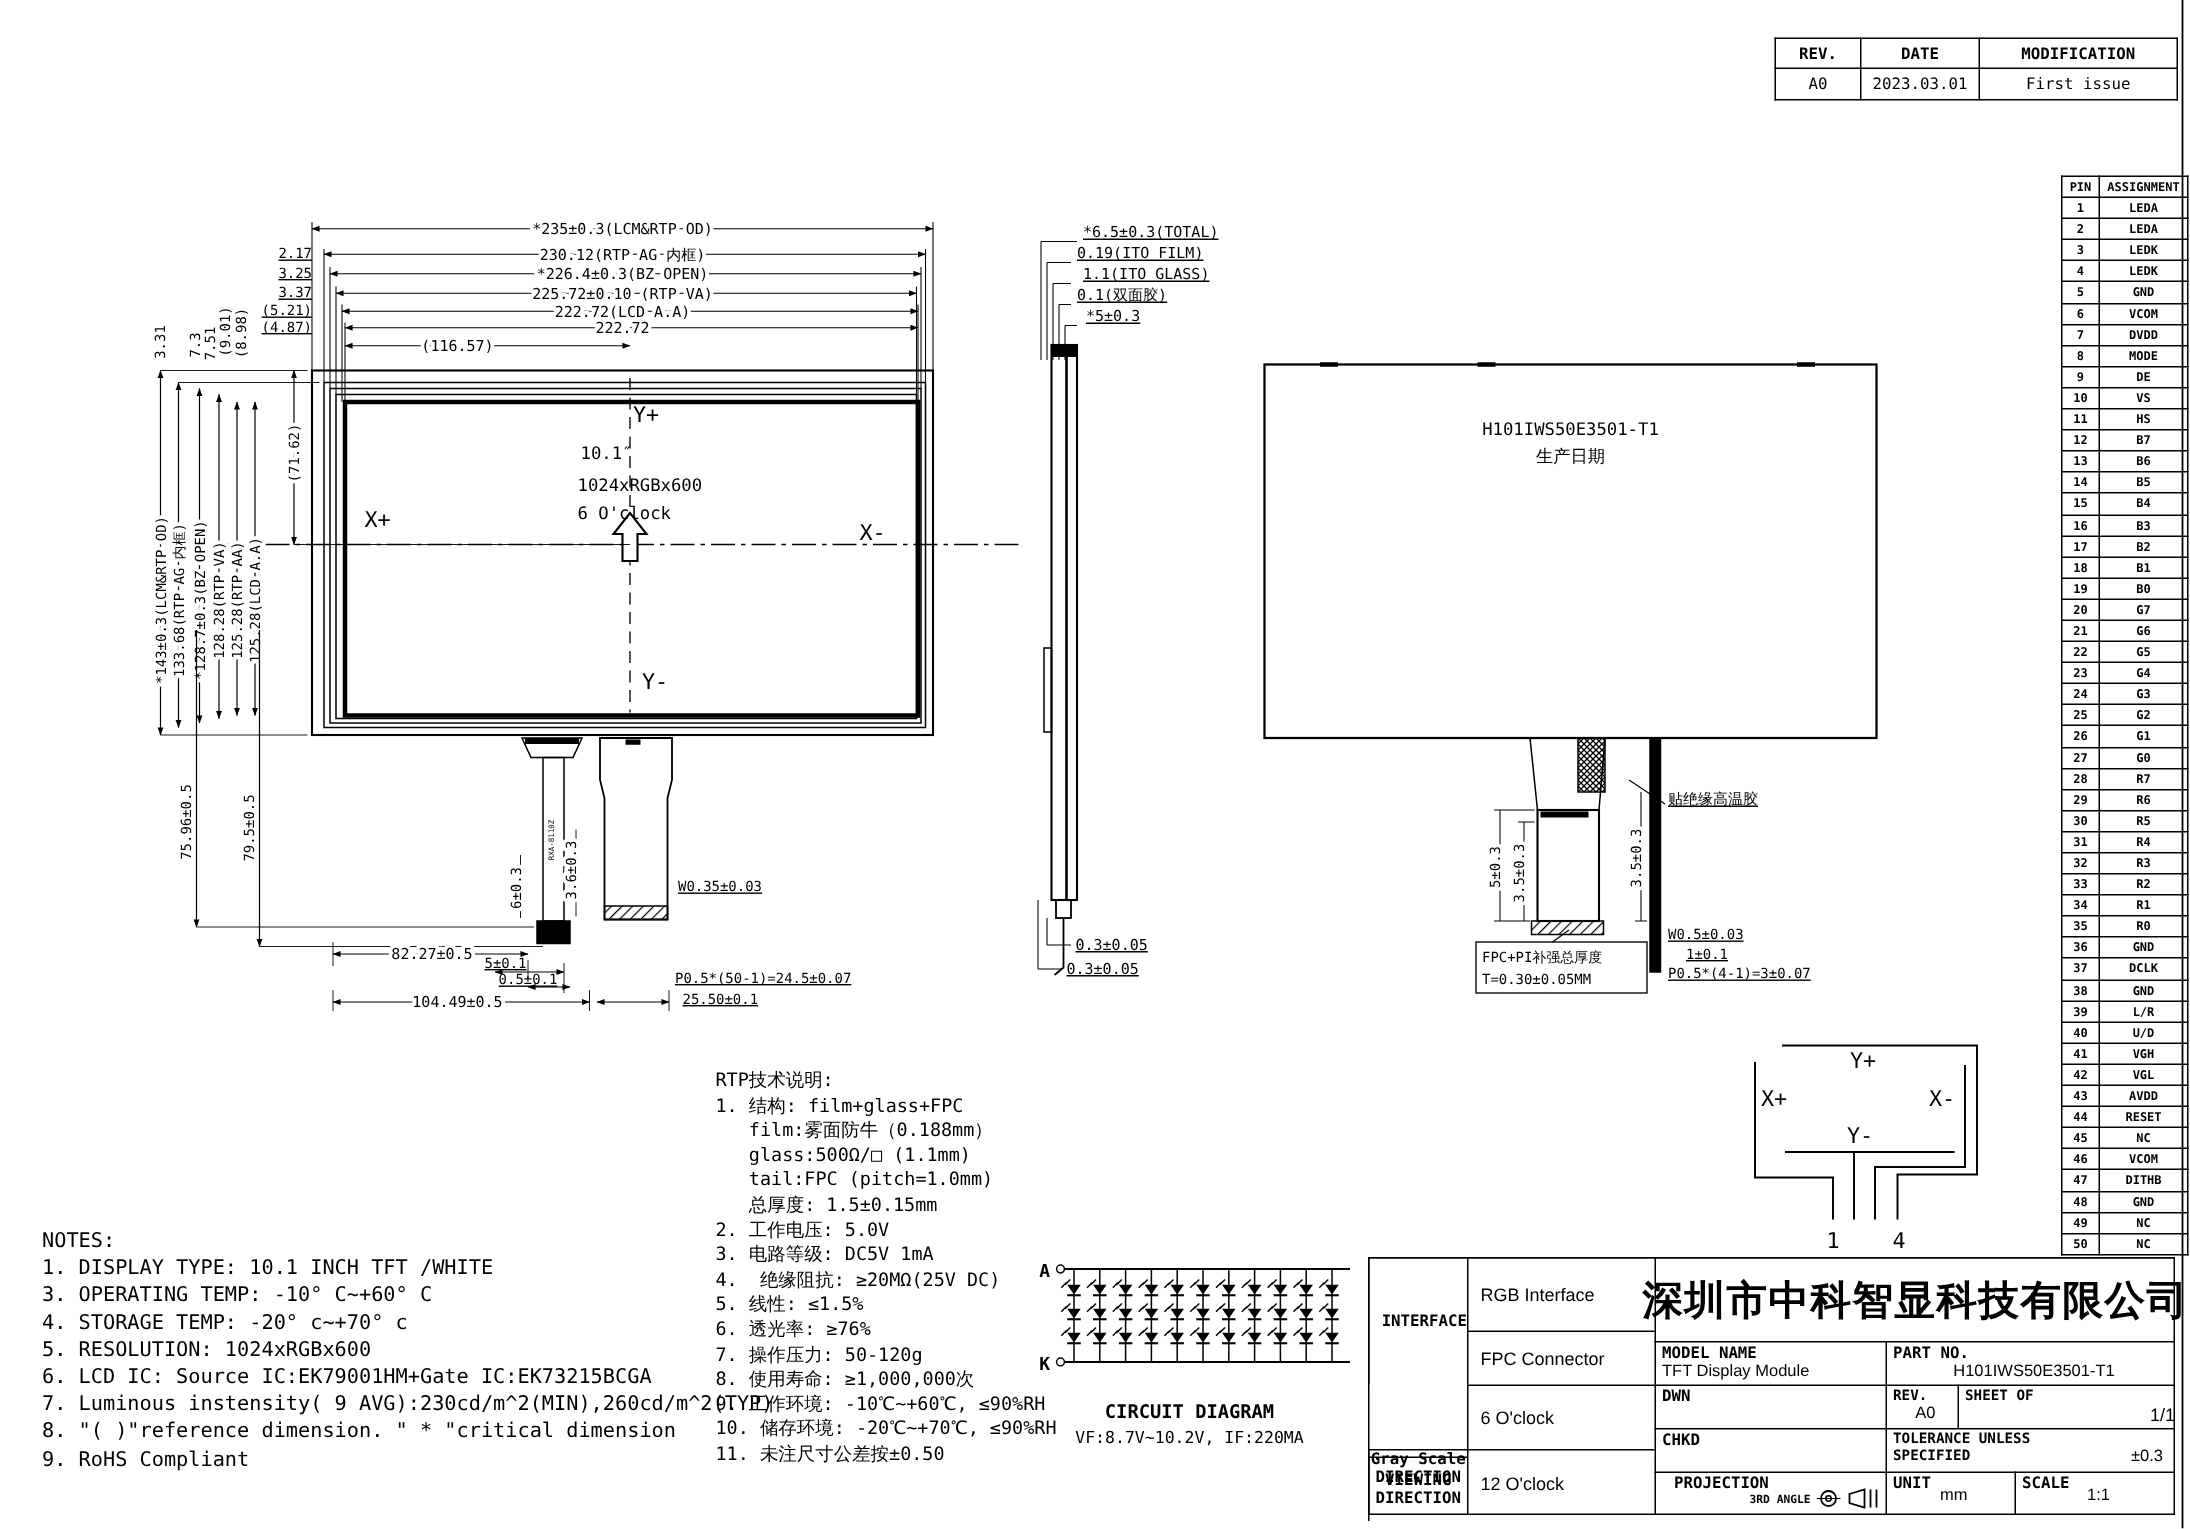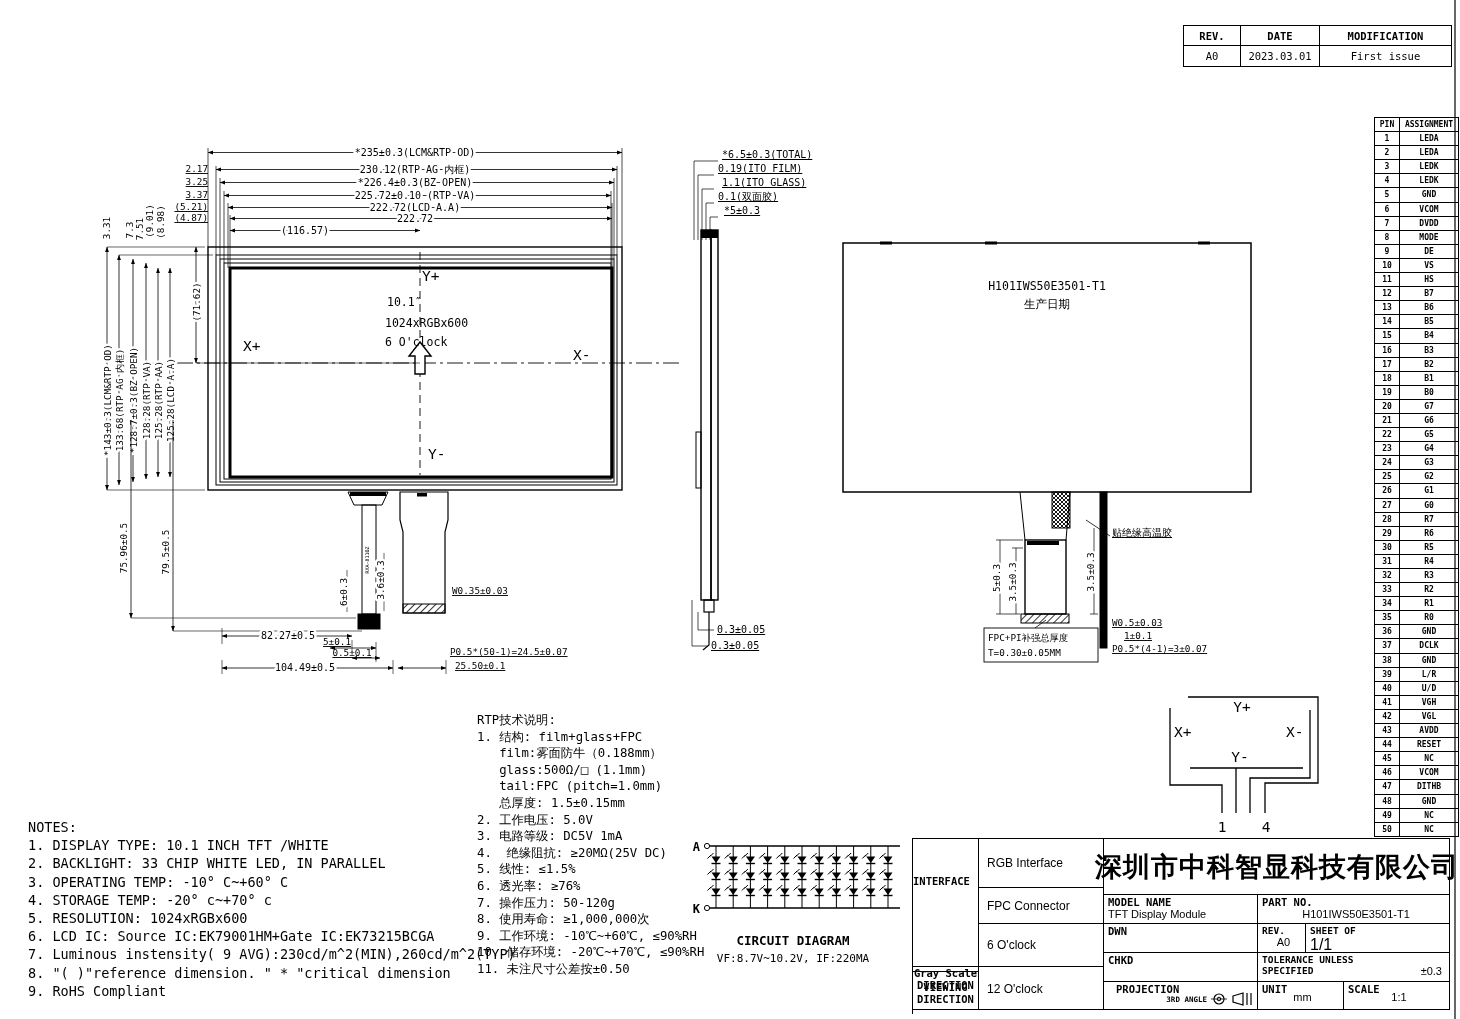--- a/index.html
+++ b/index.html
@@ -516,21 +516,20 @@
         <td>50</td>
         <td>NC</td>
       </tr>
     </tbody>
 </table>
 
 <div class="abs" style="left:28px;top:818px">
   <div class="ntitle">NOTES:</div>
   <div>
       <div class="nline">1. DISPLAY TYPE: 10.1 INCH TFT /WHITE</div>
-      <div class="nline">2. BACKLIGHT: 33 CHIP WHITE LED, IN PARALLEL</div>
       <div class="nline">3. OPERATING TEMP: -10° C~+60° C</div>
       <div class="nline">4. STORAGE TEMP: -20° c~+70° c</div>
       <div class="nline">5. RESOLUTION: 1024xRGBx600</div>
       <div class="nline">6. LCD IC: Source IC:EK79001HM+Gate IC:EK73215BCGA</div>
       <div class="nline">7. Luminous instensity( 9 AVG):230cd/m^2(MIN),260cd/m^2(TYP)</div>
       <div class="nline">8. "( )"reference dimension. " * "critical dimension</div>
       <div class="nline">9. RoHS Compliant</div>
     </div>
 </div>
 
@@ -551,21 +550,21 @@
       <div class="rline">8. 使用寿命: ≥1,000,000次</div>
       <div class="rline">9. 工作环境: -10℃~+60℃, ≤90%RH</div>
       <div class="rline">10. 储存环境: -20℃~+70℃, ≤90%RH</div>
       <div class="rline">11. 未注尺寸公差按±0.50</div>
     </div>
 </div>
 
 <div>
   <div class="tb-outer" style="left:912px;top:838px;width:538px;height:172px"></div>
 
-  <div class="tb-cell" style="left:912px;top:838px;width:66px;height:85px;display:flex;align-items:center;justify-content:flex-start">
+  <div class="tb-cell" style="left:912px;top:838px;width:66px;height:85px;display:flex;align-items:center;justify-content:flex-end">
     <span class="lbl">INTERFACE</span>
   </div>
   <div class="tb-cell val" style="left:978px;top:838px;width:125px;height:49px;display:flex;align-items:center;padding-left:8px">RGB Interface</div>
   <div class="tb-cell val" style="left:978px;top:887px;width:125px;height:36px;display:flex;align-items:center;padding-left:8px">FPC Connector</div>
 
   <div class="tb-cell" style="left:912px;top:971px;width:66px;height:43px;display:flex;flex-direction:column;align-items:center;justify-content:center">
     <span class="lbl">VIEWING</span>
     <span class="lbl">DIRECTION</span>
   </div>
   <div class="tb-cell val" style="left:978px;top:923px;width:125px;height:43px;display:flex;align-items:center;padding-left:8px">6 O'clock</div>
@@ -591,21 +590,21 @@
 
   <div class="tb-cell" style="left:1103px;top:923px;width:154px;height:29px;padding:1px 0 0 4px">
     <div class="lbl">DWN</div>
   </div>
   <div class="tb-cell" style="left:1257px;top:923px;width:48px;height:29px;padding:1px 0 0 4px">
     <div class="lbl" style="font-size:9.5px">REV.</div>
     <div class="val" style="font-size:11px;text-align:center">A0</div>
   </div>
   <div class="tb-cell" style="left:1305px;top:923px;width:145px;height:29px;padding:1px 0 0 4px">
     <div class="lbl" style="font-size:9.5px">SHEET OF</div>
-    <div class="val" style="font-size:16px;text-align:left">1/1</div>
+    <div class="val" style="font-size:12px;text-align:right">1/1</div>
   </div>
 
   <div class="tb-cell" style="left:1103px;top:952px;width:154px;height:29px;padding:1px 0 0 4px">
     <div class="lbl">CHKD</div>
   </div>
   <div class="tb-cell" style="left:1257px;top:952px;width:193px;height:29px;padding:1px 0 0 4px">
     <div class="lbl" style="font-size:9.5px">TOLERANCE UNLESS</div>
     <div style="display:flex;justify-content:space-between;padding-right:8px">
       <span class="lbl" style="font-size:9.5px">SPECIFIED</span>
       <span class="val" style="font-size:11px">±0.3</span>

